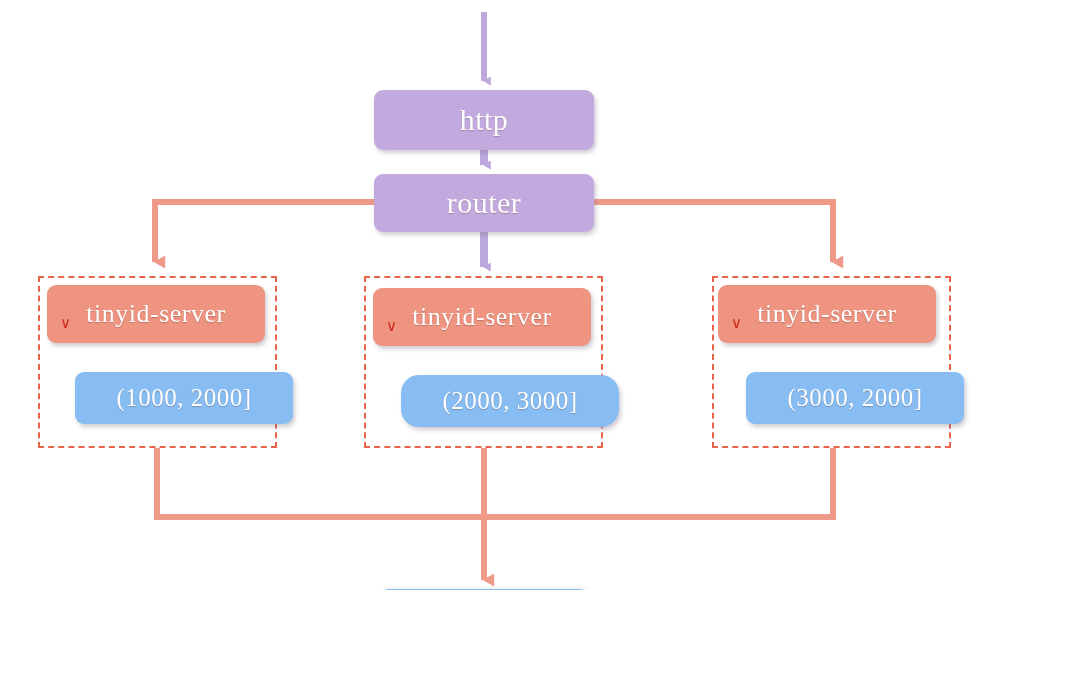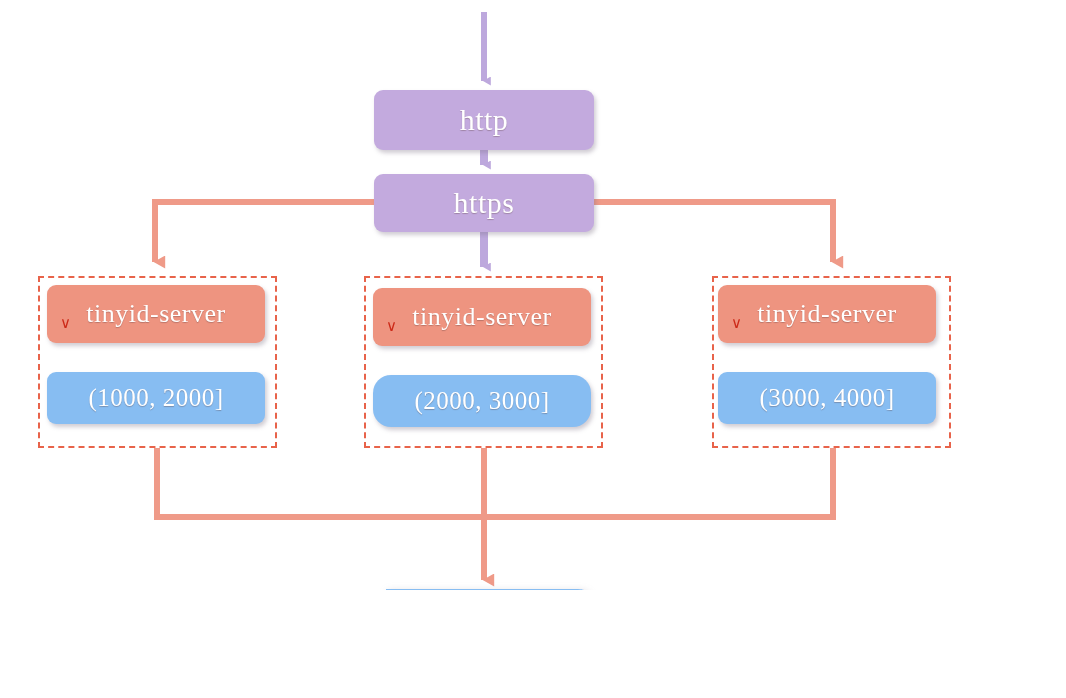--- a/index.html
+++ b/index.html
@@ -32,21 +32,21 @@
     justify-content: center;
     color: #ffffff;
     text-shadow: 0 1px 1px rgba(90,60,60,0.35);
     letter-spacing: 0.5px;
     border-radius: 9px;
     box-shadow: 2px 3px 4px rgba(120,110,130,0.35);
     white-space: nowrap;
   }
   .node.purple { background: #c3aade; }
   .node.salmon { background: #ee9480; }
-  .node.blue   { background: #87bdf2; }
+  .node.blue   { background: #87bdf2; margin-left: 28px; }
 
   .box-http   { left: 374px; top: 90px;  width: 220px; height: 60px;  font-size: 30px; }
   .box-router { left: 374px; top: 174px; width: 220px; height: 58px;  font-size: 30px; }
 
   
   .group {
     position: absolute;
     box-sizing: border-box;
     border: 2px dashed #e8634a;
     background: transparent;
@@ -169,36 +169,36 @@
 
     <path d="M 833 448 L 833 517 L 484 517" fill="none" stroke="#ef9a88" stroke-width="6"></path>
 
     <line x1="484" y1="448" x2="484" y2="517" stroke="#ef9a88" stroke-width="6"></line>
 
     <line x1="484" y1="517" x2="484" y2="580" stroke="#ef9a88" stroke-width="6" marker-end="url(#arrowSalmon)"></line>
   </svg>
 
   <div class="node purple box-http">http</div>
 
-  <div class="node purple box-router">https</div>
+  <div class="node purple box-router">router</div>
 
   <div class="group group-1"></div>
   <div class="node salmon srv srv-1">tinyid-server</div>
   <span class="tick tick-1">∨</span>
   <div class="node blue range range-1">(1000, 2000]</div>
 
   <div class="group group-2"></div>
   <div class="node salmon srv srv-2">tinyid-server</div>
   <span class="tick tick-2">∨</span>
   <div class="node blue range range-2">(2000, 3000]</div>
 
   <div class="group group-3"></div>
   <div class="node salmon srv srv-3">tinyid-server</div>
   <span class="tick tick-3">∨</span>
-  <div class="node blue range range-3">(3000, 4000]</div>
+  <div class="node blue range range-3">(3000, 2000]</div>
 
   <div class="db-wrap">
     <div class="db-body"></div>
     <div class="db-cap-left"></div>
     <div class="db-cap-right"></div>
     <div class="db-label">DB</div>
   </div>
 
   <div class="wm-url">https://blog.csdn.net</div>
   <div class="wm-cn">公众号：芋道源码</div>

